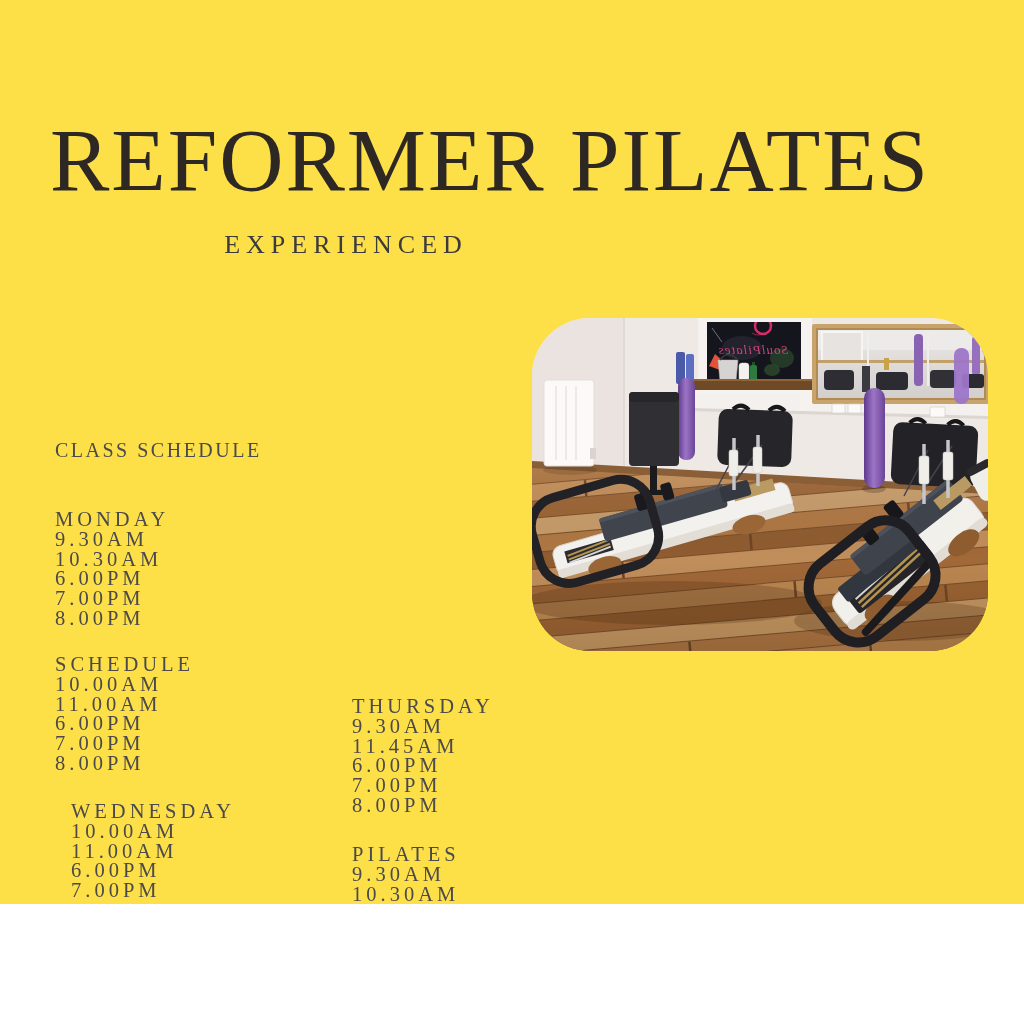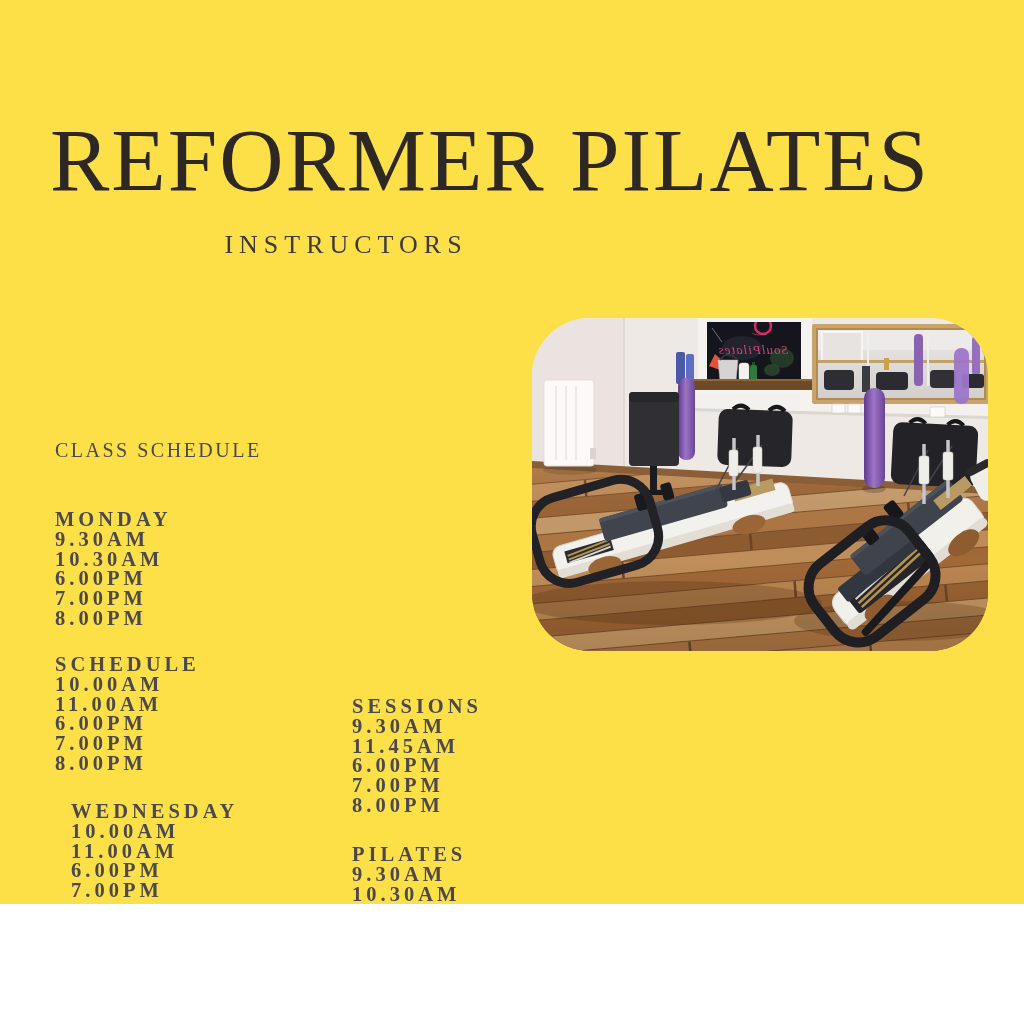--- a/index.html
+++ b/index.html
@@ -4,39 +4,39 @@
 <style>
   html,body{margin:0;padding:0;background:#ffffff;}
   .canvas{position:relative;width:1024px;height:904px;background:#fde047;overflow:hidden;
           font-family:"Liberation Serif", serif;}
   .title{position:absolute;left:50px;top:56px;font-size:89px;line-height:1;
          letter-spacing:2px;color:#2e2825;white-space:nowrap;font-weight:400;}
   .subtitle{position:absolute;left:88px;top:230px;width:516px;text-align:center;
             font-size:26px;line-height:29px;letter-spacing:6px;color:#3c3a3d;}
   .sched-heading{position:absolute;left:55px;top:439px;font-size:20px;
                  letter-spacing:2.5px;color:#4b494c;text-align:right;}
-  .day{position:absolute;font-size:20.5px;line-height:19.8px;letter-spacing:4px;color:#4b494c;font-weight:bold;}
+  .day{position:absolute;font-size:20.5px;line-height:19.8px;letter-spacing:4px;color:#4b494c;}
   #day-monday{left:55px;top:510px;}
   #day-tuesday{left:55px;top:655px;}
   #day-wednesday{left:71px;top:802px;}
   #day-thursday{left:352px;top:697px;}
   #day-friday{left:352px;top:845px;}
   .photo{position:absolute;left:532px;top:318px;width:456px;height:333px;margin:0;
          border-radius:58px;overflow:hidden;}
   .photo svg{display:block;}
 </style>
 </head>
 <body>
 
 <div class="canvas">
 
   <h1 class="title">REFORMER PILATES</h1>
 
   <div class="subtitle">
-    <div>INSTRUCTORS</div>
+    <div>EXPERIENCED</div>
   </div>
 
   <div class="sched-heading">CLASS SCHEDULE</div>
 
   <div class="day" id="day-monday">
     <div>MONDAY</div>
     <div>9.30AM</div>
     <div>10.30AM</div>
     <div>6.00PM</div>
     <div>7.00PM</div>
@@ -54,21 +54,21 @@
 
   <div class="day" id="day-wednesday">
     <div>WEDNESDAY</div>
     <div>10.00AM</div>
     <div>11.00AM</div>
     <div>6.00PM</div>
     <div>7.00PM</div>
   </div>
 
   <div class="day" id="day-thursday">
-    <div>SESSIONS</div>
+    <div>THURSDAY</div>
     <div>9.30AM</div>
     <div>11.45AM</div>
     <div>6.00PM</div>
     <div>7.00PM</div>
     <div>8.00PM</div>
   </div>
 
   <div class="day" id="day-friday">
     <div>PILATES</div>
     <div>9.30AM</div>

